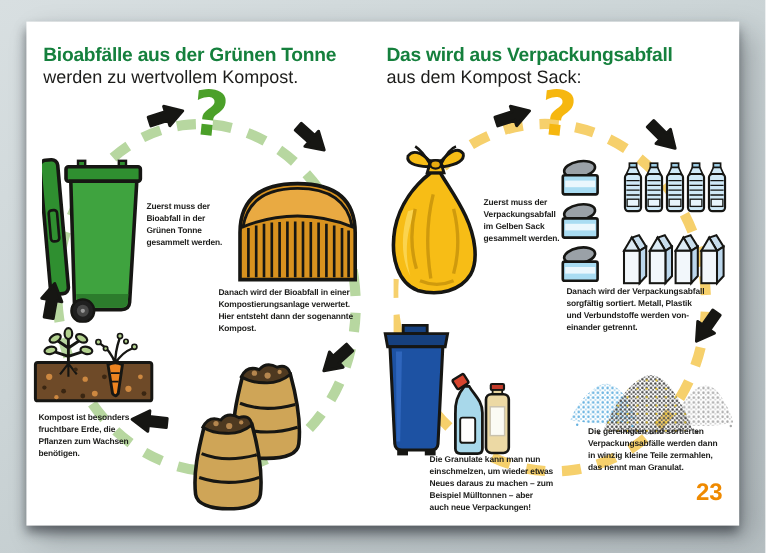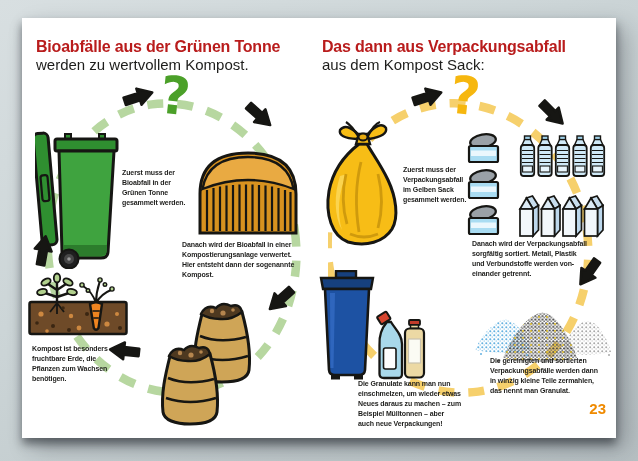--- a/index.html
+++ b/index.html
@@ -3,33 +3,33 @@
 <meta charset="utf-8">
 <style>
   html,body{margin:0;padding:0;}
   .stage{position:relative;width:638px;height:461px;overflow:hidden;
     background:linear-gradient(150deg,#d8dfe1 0%,#ccd5d7 40%,#b7c0c3 100%);
     font-family:"Liberation Sans",sans-serif;}
   .page{position:absolute;left:22px;top:18px;width:594px;height:420px;background:#ffffff;
     box-shadow:0 6px 9px rgba(25,30,36,.55),10px 10px 22px rgba(25,30,36,.28);}
   .panel{position:absolute;inset:0;}
   .titles{position:absolute;z-index:5;}
-  .title{font-size:16px;font-weight:bold;color:#b91c1c;line-height:18px;letter-spacing:-.2px;}
+  .title{font-size:16px;font-weight:bold;color:#15803d;line-height:18px;letter-spacing:-.2px;}
   .subtitle{font-size:15px;color:#1d1d1b;line-height:18px;}
   .step{position:absolute;z-index:5;margin:0;font-size:7px;font-weight:bold;color:#1d1d1b;
     line-height:10px;white-space:pre-line;letter-spacing:-.1px;}
   .qmark{position:absolute;z-index:2;font-family:"DejaVu Sans",sans-serif;font-weight:bold;
     font-size:52px;line-height:1;transform:rotate(6deg);}
   .qmark.green{color:#4ba029;}
   .qmark.yellow{color:#f6b70f;}
   .arc{position:absolute;z-index:1;}
   .icon{position:absolute;z-index:3;}
   .arrow{position:absolute;z-index:4;width:34px;height:22px;}
-  .pagenum{position:absolute;z-index:5;left:558px;top:382px;width:26px;text-align:right;
-    font-size:15px;font-weight:bold;color:#ef8a00;}
+  .pagenum{position:absolute;z-index:5;left:558px;top:382px;width:26px;
+    font-size:20px;font-weight:bold;color:#ef8a00;}
 </style>
 </head>
 <body>
 
 <div class="stage">
   <div class="page">
 
     <section class="panel">
       <header class="titles" style="left:14px;top:20px">
         <div class="title">Bioabfälle aus der Grünen Tonne</div>
@@ -136,21 +136,21 @@
       </svg>
 
       <p class="step" style="left:10px;top:326px;width:95px">Kompost ist besonders
 fruchtbare Erde, die
 Pflanzen zum Wachsen
 benötigen.</p>
     </section>
 
     <section class="panel">
       <header class="titles" style="left:300px;top:20px">
-        <div class="title">Das dann aus Verpackungsabfall</div>
+        <div class="title">Das wird aus Verpackungsabfall</div>
         <div class="subtitle">aus dem Kompost Sack:</div>
       </header>
 
       <svg class="arc" style="left:306px;top:62px" width="290" height="336" viewBox="0 0 290 336">
         <ellipse cx="130" cy="168" rx="130" ry="145" fill="none" stroke="#f6d06c" stroke-width="8.5" stroke-dasharray="16 14" transform="rotate(-8 130 168)"></ellipse>
       </svg>
 
       <div class="qmark yellow" style="left:428px;top:52px">?</div>
 
       <div class="arrow" style="left:388px;top:68px;transform:rotate(-18deg)"><svg width="34" height="22" viewBox="-17 -11 34 22">

